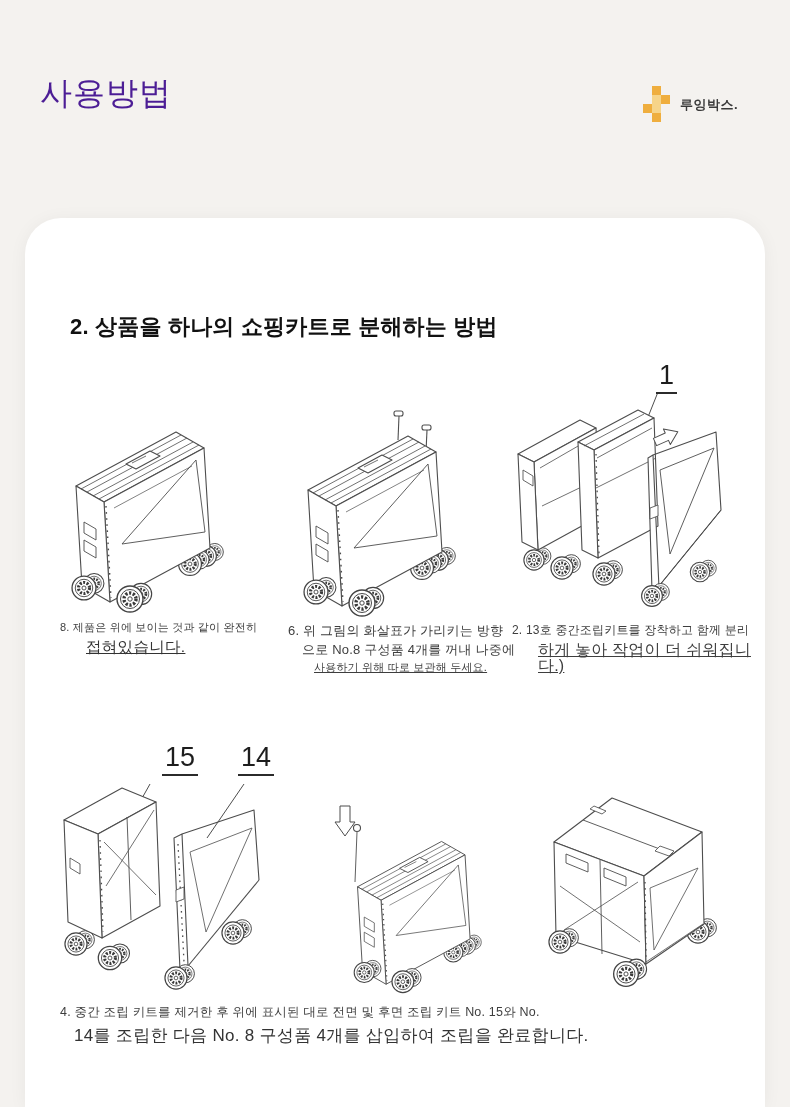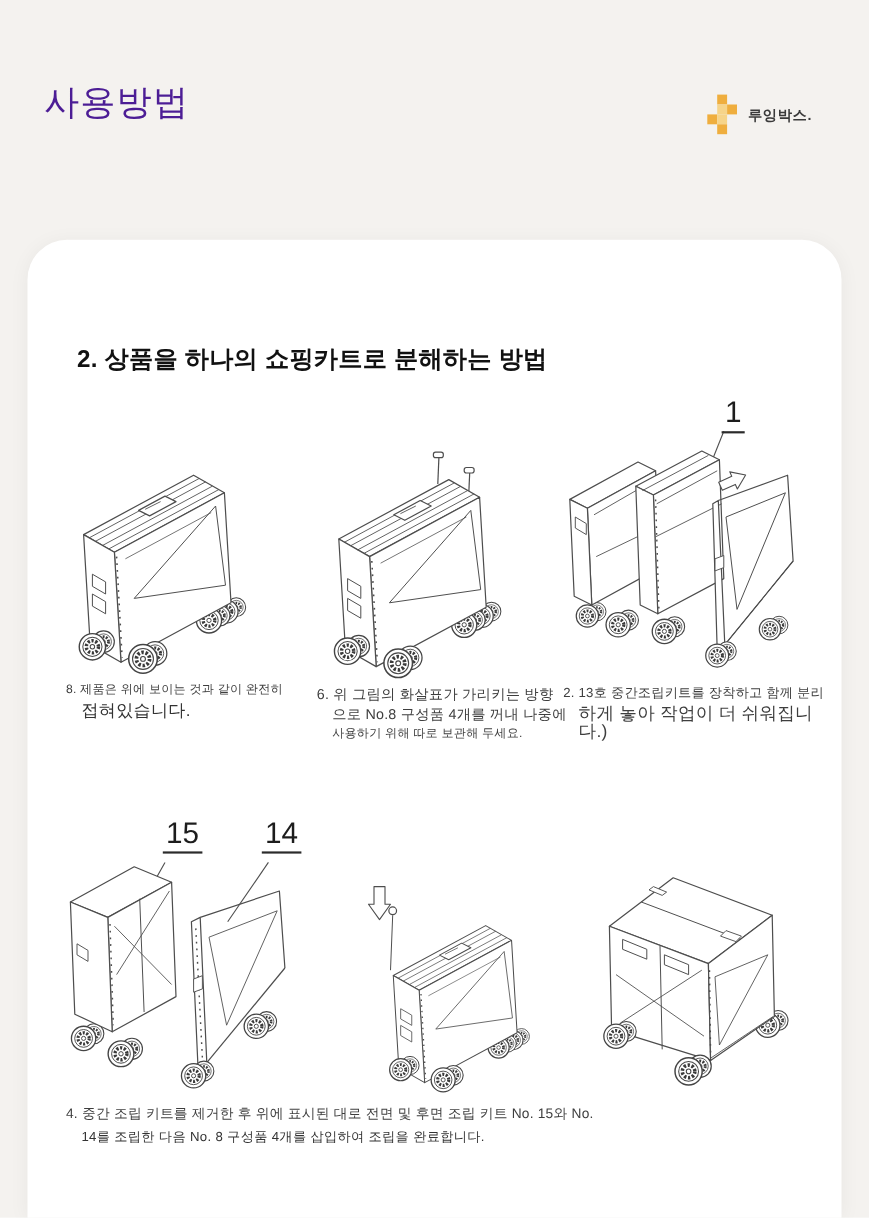--- a/index.html
+++ b/index.html
@@ -27,34 +27,34 @@
     left:70px;top:312px;font-size:22px;font-weight:700;color:#111;letter-spacing:.2px;
   }
   
   svg.fig{position:absolute;overflow:visible;}
   
   .num-label{
     font-size:27px;color:#1d1d1d;font-weight:400;line-height:1;
     border-bottom:2px solid #2b2b2b;padding:0 3px 3px 3px;
   }
   .lbl13{left:656px;top:362px;}
-  .lbl15{left:148px;top:744px;}
+  .lbl15{left:162px;top:744px;}
   .lbl14{left:238px;top:744px;}
   
   .caption{color:#3e3e3e;line-height:1.0;}
   .caption .ln{display:block;}
   .cap1{left:60px;top:622px;width:220px;}
   .cap2{left:288px;top:624px;width:228px;}
   .cap3{left:512px;top:624px;width:242px;}
   .cap4{left:60px;top:1006px;width:690px;}
   .t-sm{font-size:11px;letter-spacing:.2px;}
   .t-md{font-size:13px;letter-spacing:.2px;}
   .t-lg{font-size:15.5px;color:#333;letter-spacing:.3px;}
   .ind1{margin-left:14px;}
-  .ind2{margin-left:14px;}
+  .ind2{margin-left:26px;text-decoration:underline;}
   .mt1{margin-top:6px;}
   .mt2{margin-top:8px;}
 </style>
 </head>
 <body>
 
 <svg width="0" height="0" style="position:absolute" aria-hidden="true">
   <defs>
     <g id="wheel">
       <circle r="13" fill="#fff" stroke="#444" stroke-width="1.4"></circle>
@@ -223,14 +223,14 @@
     <path d="M108,98 L156,78 L112,160 Z" stroke-width="0.8"></path>
     <path d="M104,172 L161,134" stroke-width="0.8"></path>
     <path d="M103,92 L104,168" stroke-dasharray="1.6 4.5" stroke-width="1.3"></path>
     <use href="#caster" transform="translate(18,152) scale(0.85)"></use>
     <use href="#caster" transform="translate(84,184) scale(0.95)"></use>
   </g>
 </svg>
 
 <div class="abs caption cap4">
   <span class="ln t-md" style="font-size:12.5px">4. 중간 조립 키트를 제거한 후 위에 표시된 대로 전면 및 후면 조립 키트 No. 15와 No.</span>
-  <span class="ln t-lg ind1 mt2" style="font-size:12px">14를 조립한 다음 No. 8 구성품 4개를 삽입하여 조립을 완료합니다.</span>
+  <span class="ln t-lg ind1 mt2" style="font-size:17px">14를 조립한 다음 No. 8 구성품 4개를 삽입하여 조립을 완료합니다.</span>
 </div>
 
 </body></html>

